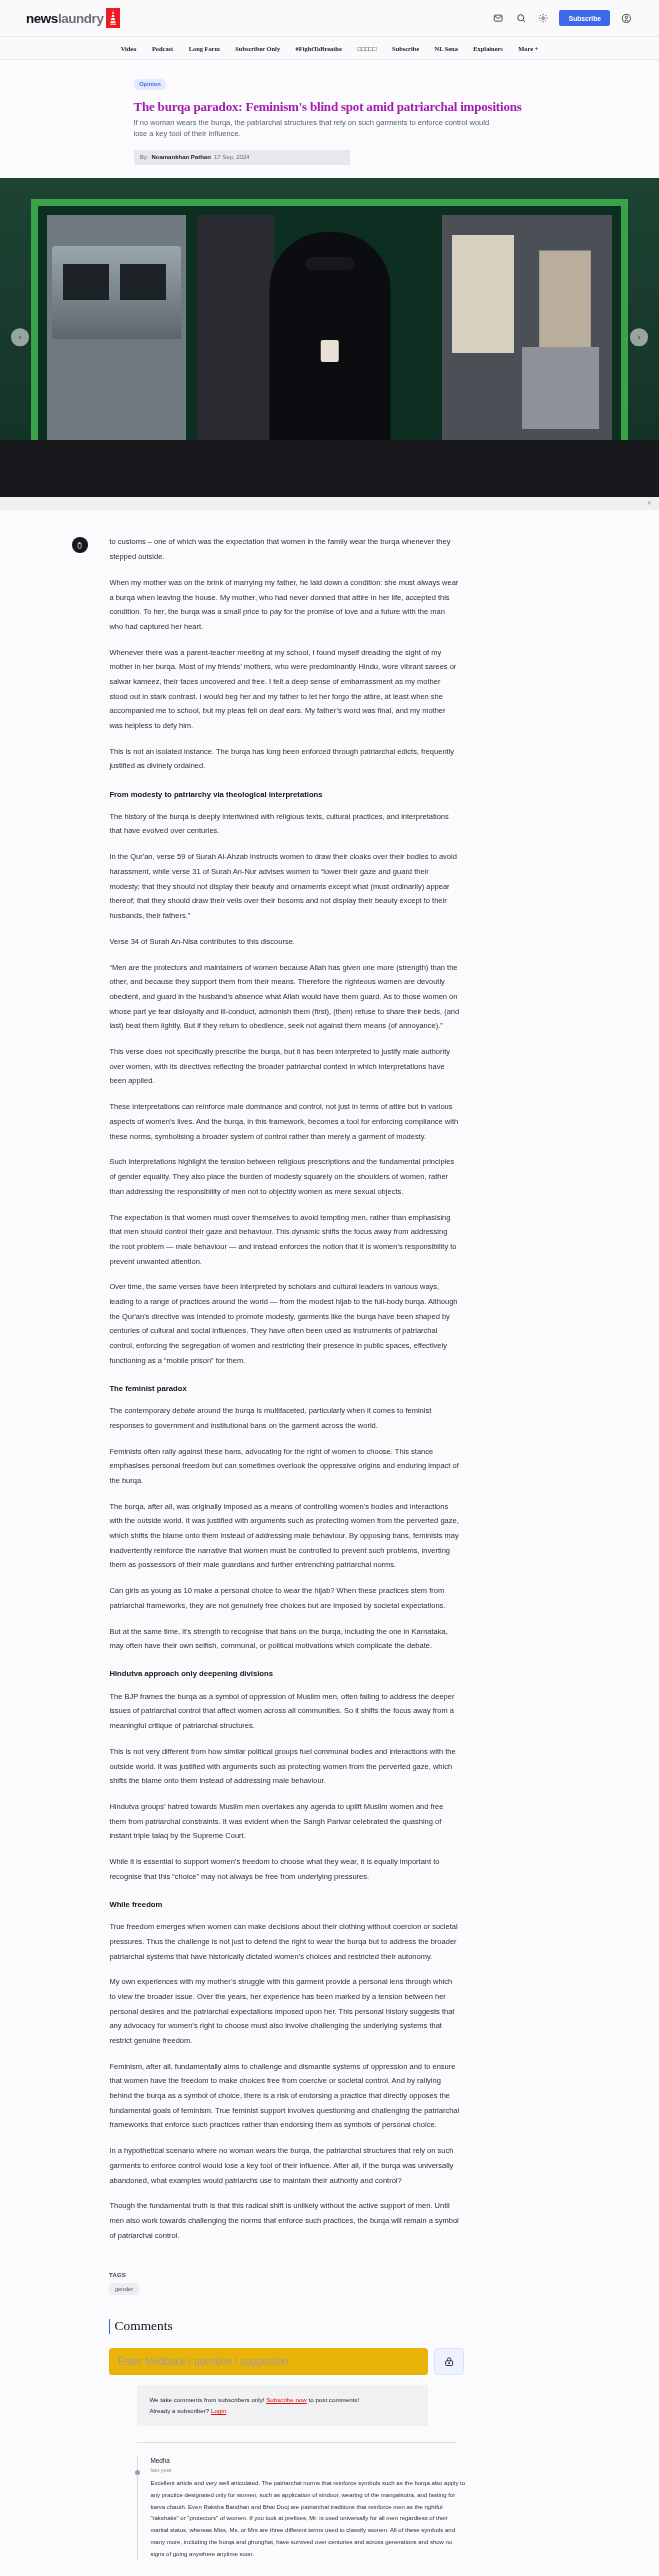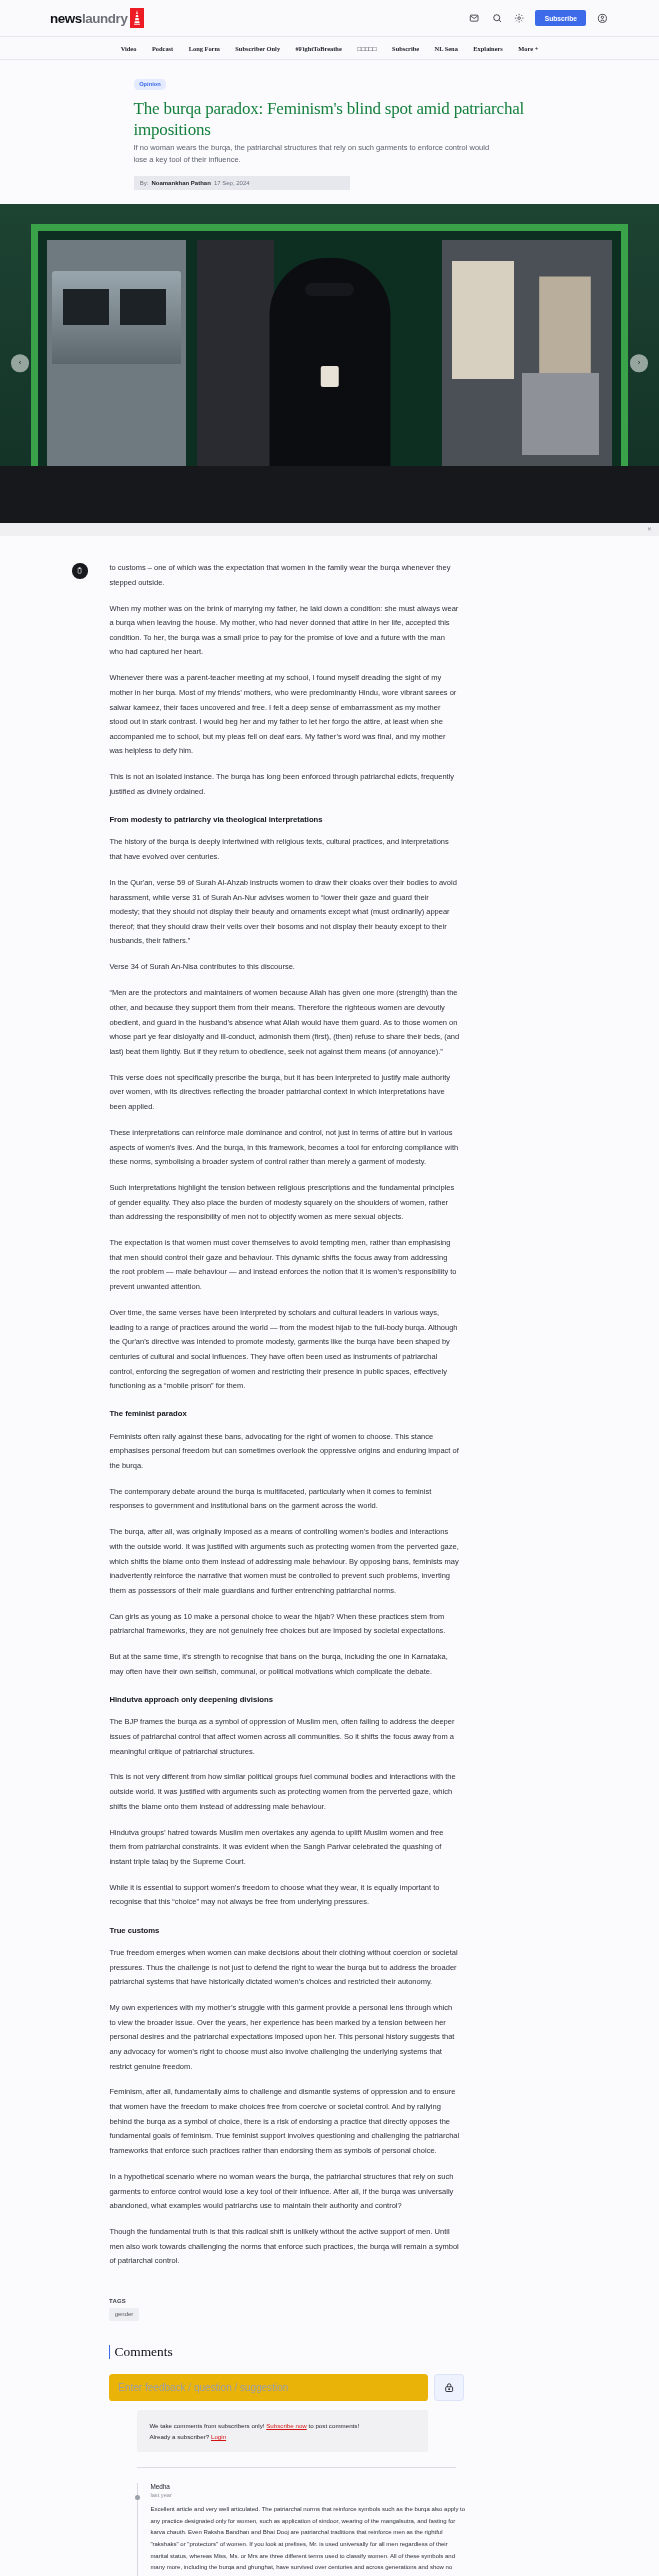--- a/index.html
+++ b/index.html
@@ -13,21 +13,21 @@
     -webkit-font-smoothing: antialiased;
   }
   a { text-decoration: none; color: inherit; }
 
   
   .topbar {
     height: 37px;
     background: #fafafc;
     display: flex;
     align-items: center;
-    padding: 0 50px;
+    padding: 0 26px;
     border-bottom: 0.5px solid #e7e8ed;
     justify-content: center;
   }
   .brand { display:flex; align-items:center; gap:0; }
   .brand-text {
     font-family: "Liberation Sans", sans-serif;
     font-weight: 800;
     font-size: 13.4px;
     letter-spacing: -0.4px;
   }
@@ -67,21 +67,21 @@
               font-family:"Liberation Serif", serif; font-weight:600; }
 
   
   .article-head { max-width: 392px; margin: 0 auto; padding: 18.5px 0 0 0; }
   .cat-pill {
     display:inline-block; background:#e4ebff; color:#3d6ae8;
     font-size:5.7px; font-weight:600; padding:2.6px 5.7px; border-radius:4.6px;
   }
   .headline {
     font-family:"Liberation Serif", serif;
-    font-weight: 400; font-size: 17px; line-height: 1.22; color:#15803d;
+    font-weight: 700; font-size: 13px; line-height: 1.22; color:#a21caf;
     margin: 9.3px 0 0 0; letter-spacing:-0.2px;
   }
   .standfirst {
     font-size: 7.5px; line-height:1.55; color:#5d626e; margin: 2px 0 0 0;
     max-width: 361px;
   }
   .byline-bar {
     margin-top: 10.3px; background:#e7e8ee; padding:4.1px 6.2px;
     display:flex; align-items:center; gap:3.1px; border-radius:1px;
     width: fit-content; min-width: 216px;
@@ -315,33 +315,33 @@
       <p>In the Qur'an, verse 59 of Surah Al-Ahzab instructs women to draw their cloaks over their bodies to avoid harassment, while verse 31 of Surah An-Nur advises women to “lower their gaze and guard their modesty; that they should not display their beauty and ornaments except what (must ordinarily) appear thereof; that they should draw their veils over their bosoms and not display their beauty except to their husbands, their fathers.”</p>
       <p>Verse 34 of Surah An-Nisa contributes to this discourse.</p>
       <p>“Men are the protectors and maintainers of women because Allah has given one more (strength) than the other, and because they support them from their means. Therefore the righteous women are devoutly obedient, and guard in the husband’s absence what Allah would have them guard. As to those women on whose part ye fear disloyalty and ill-conduct, admonish them (first), (then) refuse to share their beds, (and last) beat them lightly. But if they return to obedience, seek not against them means (of annoyance).”</p>
       <p>This verse does not specifically prescribe the burqa, but it has been interpreted to justify male authority over women, with its directives reflecting the broader patriarchal context in which interpretations have been applied.</p>
       <p>These interpretations can reinforce male dominance and control, not just in terms of attire but in various aspects of women’s lives. And the burqa, in this framework, becomes a tool for enforcing compliance with these norms, symbolising a broader system of control rather than merely a garment of modesty.</p>
       <p>Such interpretations highlight the tension between religious prescriptions and the fundamental principles of gender equality. They also place the burden of modesty squarely on the shoulders of women, rather than addressing the responsibility of men not to objectify women as mere sexual objects.</p>
       <p>The expectation is that women must cover themselves to avoid tempting men, rather than emphasising that men should control their gaze and behaviour. This dynamic shifts the focus away from addressing the root problem — male behaviour — and instead enforces the notion that it is women’s responsibility to prevent unwanted attention.</p>
       <p>Over time, the same verses have been interpreted by scholars and cultural leaders in various ways, leading to a range of practices around the world — from the modest hijab to the full-body burqa. Although the Qur'an's directive was intended to promote modesty, garments like the burqa have been shaped by centuries of cultural and social influences. They have often been used as instruments of patriarchal control, enforcing the segregation of women and restricting their presence in public spaces, effectively functioning as a “mobile prison” for them.</p>
 
       <h3>The feminist paradox</h3>
+      <p>The contemporary debate around the burqa is multifaceted, particularly when it comes to feminist responses to government and institutional bans on the garment across the world.</p>
       <p>Feminists often rally against these bans, advocating for the right of women to choose. This stance emphasises personal freedom but can sometimes overlook the oppressive origins and enduring impact of the burqa.</p>
-      <p>The contemporary debate around the burqa is multifaceted, particularly when it comes to feminist responses to government and institutional bans on the garment across the world.</p>
       <p>The burqa, after all, was originally imposed as a means of controlling women’s bodies and interactions with the outside world. It was justified with arguments such as protecting women from the perverted gaze, which shifts the blame onto them instead of addressing male behaviour. By opposing bans, feminists may inadvertently reinforce the narrative that women must be controlled to prevent such problems, inverting them as possessors of their male guardians and further entrenching patriarchal norms.</p>
       <p>Can girls as young as 10 make a personal choice to wear the hijab? When these practices stem from patriarchal frameworks, they are not genuinely free choices but are imposed by societal expectations.</p>
       <p>But at the same time, it’s strength to recognise that bans on the burqa, including the one in Karnataka, may often have their own selfish, communal, or political motivations which complicate the debate.</p>
 
       <h3>Hindutva approach only deepening divisions</h3>
       <p>The BJP frames the burqa as a symbol of oppression of Muslim men, often failing to address the deeper issues of patriarchal control that affect women across all communities. So it shifts the focus away from a meaningful critique of patriarchal structures.</p>
       <p>This is not very different from how similar political groups fuel communal bodies and interactions with the outside world. It was justified with arguments such as protecting women from the perverted gaze, which shifts the blame onto them instead of addressing male behaviour.</p>
       <p>Hindutva groups’ hatred towards Muslim men overtakes any agenda to uplift Muslim women and free them from patriarchal constraints. It was evident when the Sangh Parivar celebrated the quashing of instant triple talaq by the Supreme Court.</p>
       <p>While it is essential to support women’s freedom to choose what they wear, it is equally important to recognise that this “choice” may not always be free from underlying pressures.</p>
 
-      <h3>True customs</h3>
+      <h3>While freedom</h3>
       <p>True freedom emerges when women can make decisions about their clothing without coercion or societal pressures. Thus the challenge is not just to defend the right to wear the burqa but to address the broader patriarchal systems that have historically dictated women’s choices and restricted their autonomy.</p>
       <p>My own experiences with my mother’s struggle with this garment provide a personal lens through which to view the broader issue. Over the years, her experience has been marked by a tension between her personal desires and the patriarchal expectations imposed upon her. This personal history suggests that any advocacy for women’s right to choose must also involve challenging the underlying systems that restrict genuine freedom.</p>
       <p>Feminism, after all, fundamentally aims to challenge and dismantle systems of oppression and to ensure that women have the freedom to make choices free from coercive or societal control. And by rallying behind the burqa as a symbol of choice, there is a risk of endorsing a practice that directly opposes the fundamental goals of feminism. True feminist support involves questioning and challenging the patriarchal frameworks that enforce such practices rather than endorsing them as symbols of personal choice.</p>
       <p>In a hypothetical scenario where no woman wears the burqa, the patriarchal structures that rely on such garments to enforce control would lose a key tool of their influence. After all, if the burqa was universally abandoned, what examples would patriarchs use to maintain their authority and control?</p>
       <p>Though the fundamental truth is that this radical shift is unlikely without the active support of men. Until men also work towards challenging the norms that enforce such practices, the burqa will remain a symbol of patriarchal control.</p>
     </div>
   </div>
 </div>
 
 <div class="tags-block">

